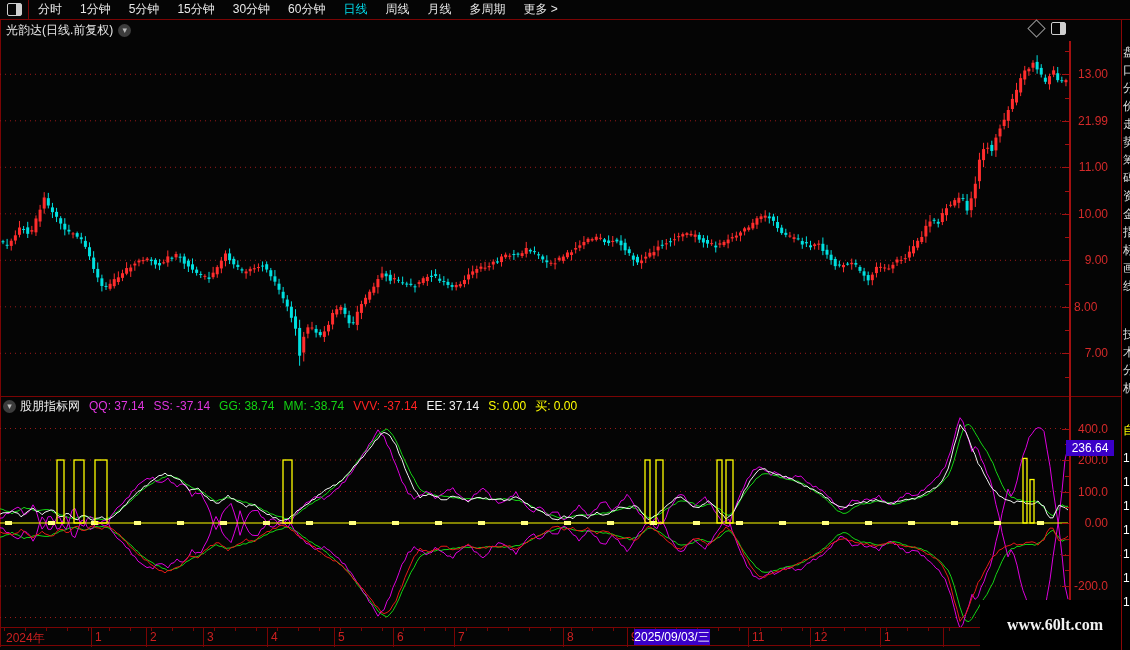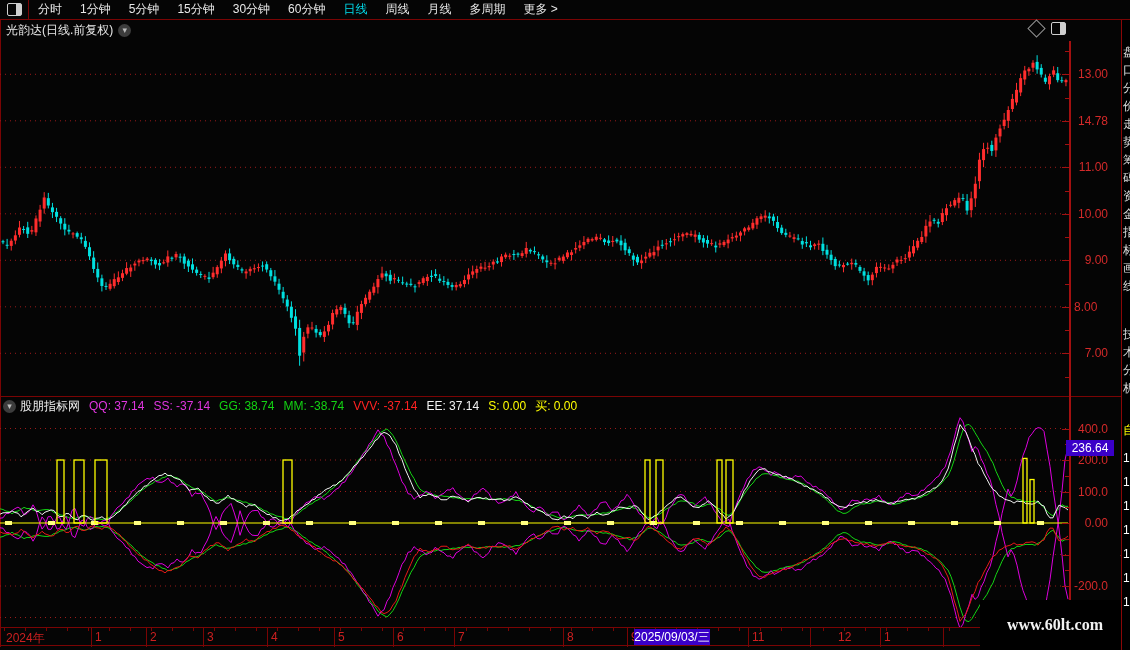--- a/index.html
+++ b/index.html
@@ -657,21 +657,21 @@
       <rect x="656" y="45" width="7" height="63" fill="none" stroke="#ffff00" stroke-width="1.3"></rect>
       <rect x="717" y="45" width="5" height="63" fill="none" stroke="#ffff00" stroke-width="1.3"></rect>
       <rect x="726" y="45" width="7" height="63" fill="none" stroke="#ffff00" stroke-width="1.3"></rect>
       <rect x="1023" y="43.425" width="4" height="64.575" fill="none" stroke="#ffff00" stroke-width="1.3"></rect>
       <rect x="1030" y="64.53" width="4" height="43.47" fill="none" stroke="#ffff00" stroke-width="1.3"></rect>
     </svg>
 
   <div id="vaxis"></div>
   <div id="ylabels">
       <div class="ylab" style="left: 1074px; top: 67.3px; width: 34px; text-align: right;">13.00</div>
-      <div class="ylab" style="left: 1074px; top: 113.8px; width: 34px; text-align: right;">14.78</div>
+      <div class="ylab" style="left: 1074px; top: 113.8px; width: 34px; text-align: right;">21.99</div>
       <div class="ylab" style="left: 1074px; top: 160.3px; width: 34px; text-align: right;">11.00</div>
       <div class="ylab" style="left: 1074px; top: 206.8px; width: 34px; text-align: right;">10.00</div>
       <div class="ylab" style="left: 1074px; top: 253.3px; width: 34px; text-align: right;">9.00</div>
       <div class="ylab" style="left: 1074px; top: 299.8px; width: 34px; text-align: left;">8.00</div>
       <div class="ylab" style="left: 1074px; top: 346.3px; width: 34px; text-align: right;">7.00</div>
       <div class="ytick" style="left: 1065px; top: 376.55px; width: 4px;"></div>
       <div class="ytick" style="left: 1062px; top: 353.3px; width: 7px;"></div>
       <div class="ytick" style="left: 1065px; top: 330.05px; width: 4px;"></div>
       <div class="ytick" style="left: 1062px; top: 306.8px; width: 7px;"></div>
       <div class="ytick" style="left: 1065px; top: 283.55px; width: 4px;"></div>
@@ -775,21 +775,21 @@
       <div class="month-lab" style="left: 95px;">1</div>
       <div class="month-lab" style="left: 150px;">2</div>
       <div class="month-lab" style="left: 207px;">3</div>
       <div class="month-lab" style="left: 271px;">4</div>
       <div class="month-lab" style="left: 338px;">5</div>
       <div class="month-lab" style="left: 397px;">6</div>
       <div class="month-lab" style="left: 458px;">7</div>
       <div class="month-lab" style="left: 567px;">8</div>
       <div class="month-lab" style="left: 631px;">9</div>
       <div class="month-lab" style="left: 752px;">11</div>
-      <div class="month-lab" style="left: 814px; margin-left: 24px;">12</div>
+      <div class="month-lab" style="left: 814px;">12</div>
       <div class="month-lab" style="left: 884px;">1</div>
     </div>
   <div class="hl-box" id="hl-date" style="top: 629px; height: 16px; line-height: 16px; z-index: 20; left: 634px; width: 76px;">
     <span>2025/09/03/三</span>
   </div>
 
   <div id="watermark">
     <div id="wm2">www.60lt.com</div>
   </div>
 

